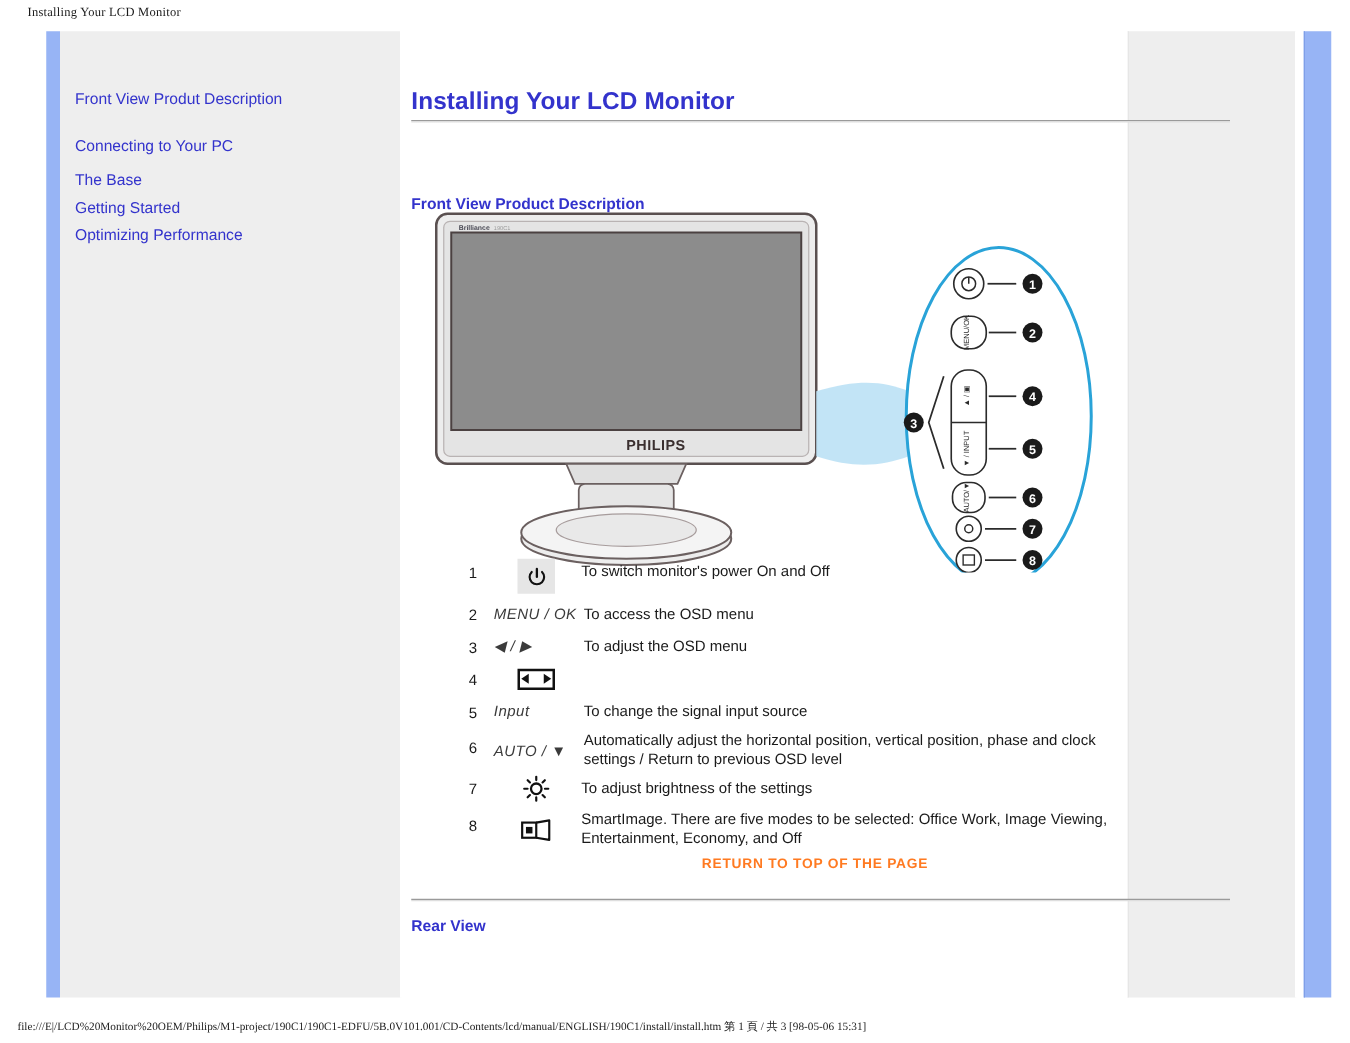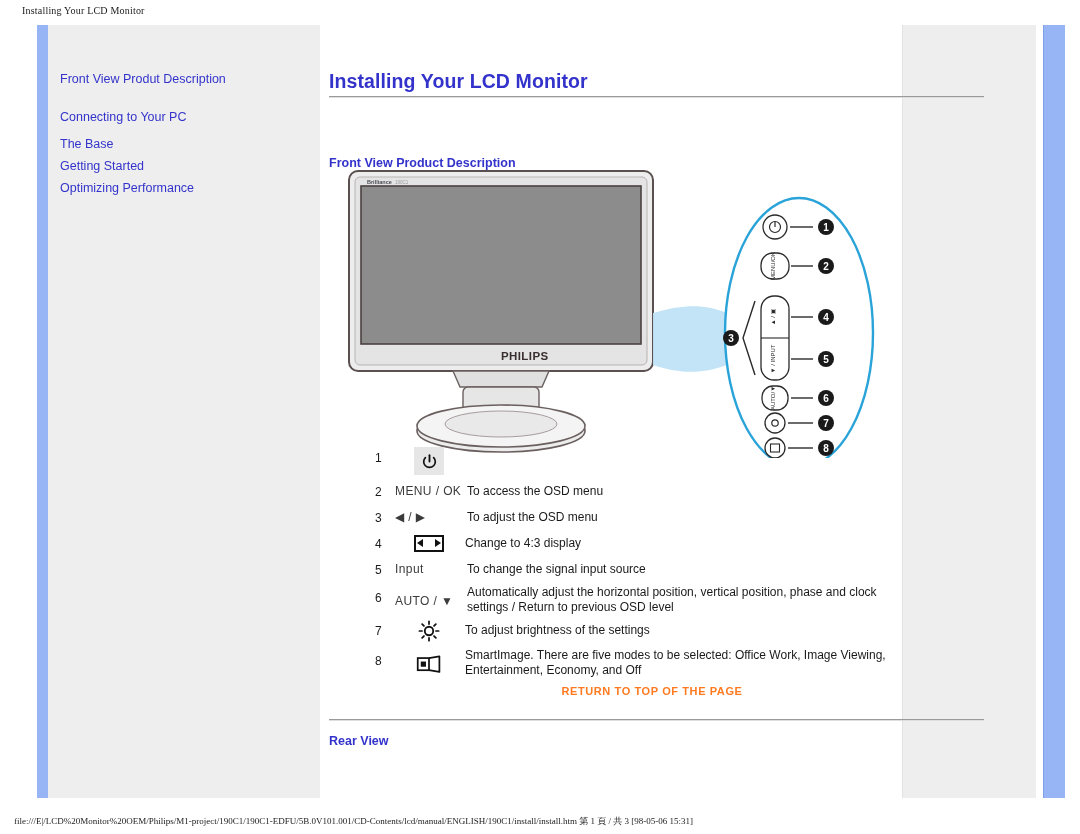--- a/index.html
+++ b/index.html
@@ -135,20 +135,21 @@
   .lg-icon {
     width: 72px;
     flex: 0 0 72px;
     font-size: 12px;
     color: #1a1a1a;
     display: flex;
     align-items: center;
     justify-content: center;
     min-height: 20px;
     padding-top: 2px;
+    font-style: italic;
   }
   .lg-icon.textual { justify-content: flex-start; padding-left: 2px; letter-spacing: .4px; color: #3b3b3b;}
   .lg-desc {
     flex: 1 1 auto;
     font-size: 12px;
     line-height: 14.5px;
     color: #1a1a1a;
     padding-top: 5px;
   }
   .row-tall .lg-num, .row-tall .lg-icon { padding-top: 8px; }
@@ -297,20 +298,21 @@
       <div class="legend-row">
         <div class="lg-num">1</div>
         <div class="lg-icon">
           <span class="icon-power-box">
             <svg width="17" height="17" viewBox="0 0 24 24" aria-hidden="true">
               <path d="M12 3 v9" stroke="#111" stroke-width="2.6" stroke-linecap="round" fill="none"></path>
               <path d="M6.2 6.4 a8.2 8.2 0 1 0 11.6 0" stroke="#111" stroke-width="2.4" fill="none" stroke-linecap="round"></path>
             </svg>
           </span>
         </div>
+        <div class="lg-desc">To switch monitor's power On and Off</div>
       </div>
 
       <div class="legend-row">
         <div class="lg-num">2</div>
         <div class="lg-icon textual">MENU / OK</div>
         <div class="lg-desc">To access the OSD menu</div>
       </div>
 
       <div class="legend-row">
         <div class="lg-num">3</div>
@@ -319,21 +321,20 @@
       </div>
 
       <div class="legend-row">
         <div class="lg-num">4</div>
         <div class="lg-icon">
           <span class="icon-ratio-box">
             <span class="lt"></span>
               <span class="rt"></span>
           </span>
         </div>
-        <div class="lg-desc">Change to 4:3 display</div>
       </div>
 
       <div class="legend-row">
         <div class="lg-num">5</div>
         <div class="lg-icon textual">Input</div>
         <div class="lg-desc">To change the signal input source</div>
       </div>
 
       <div class="legend-row row-tall">
         <div class="lg-num">6</div>

